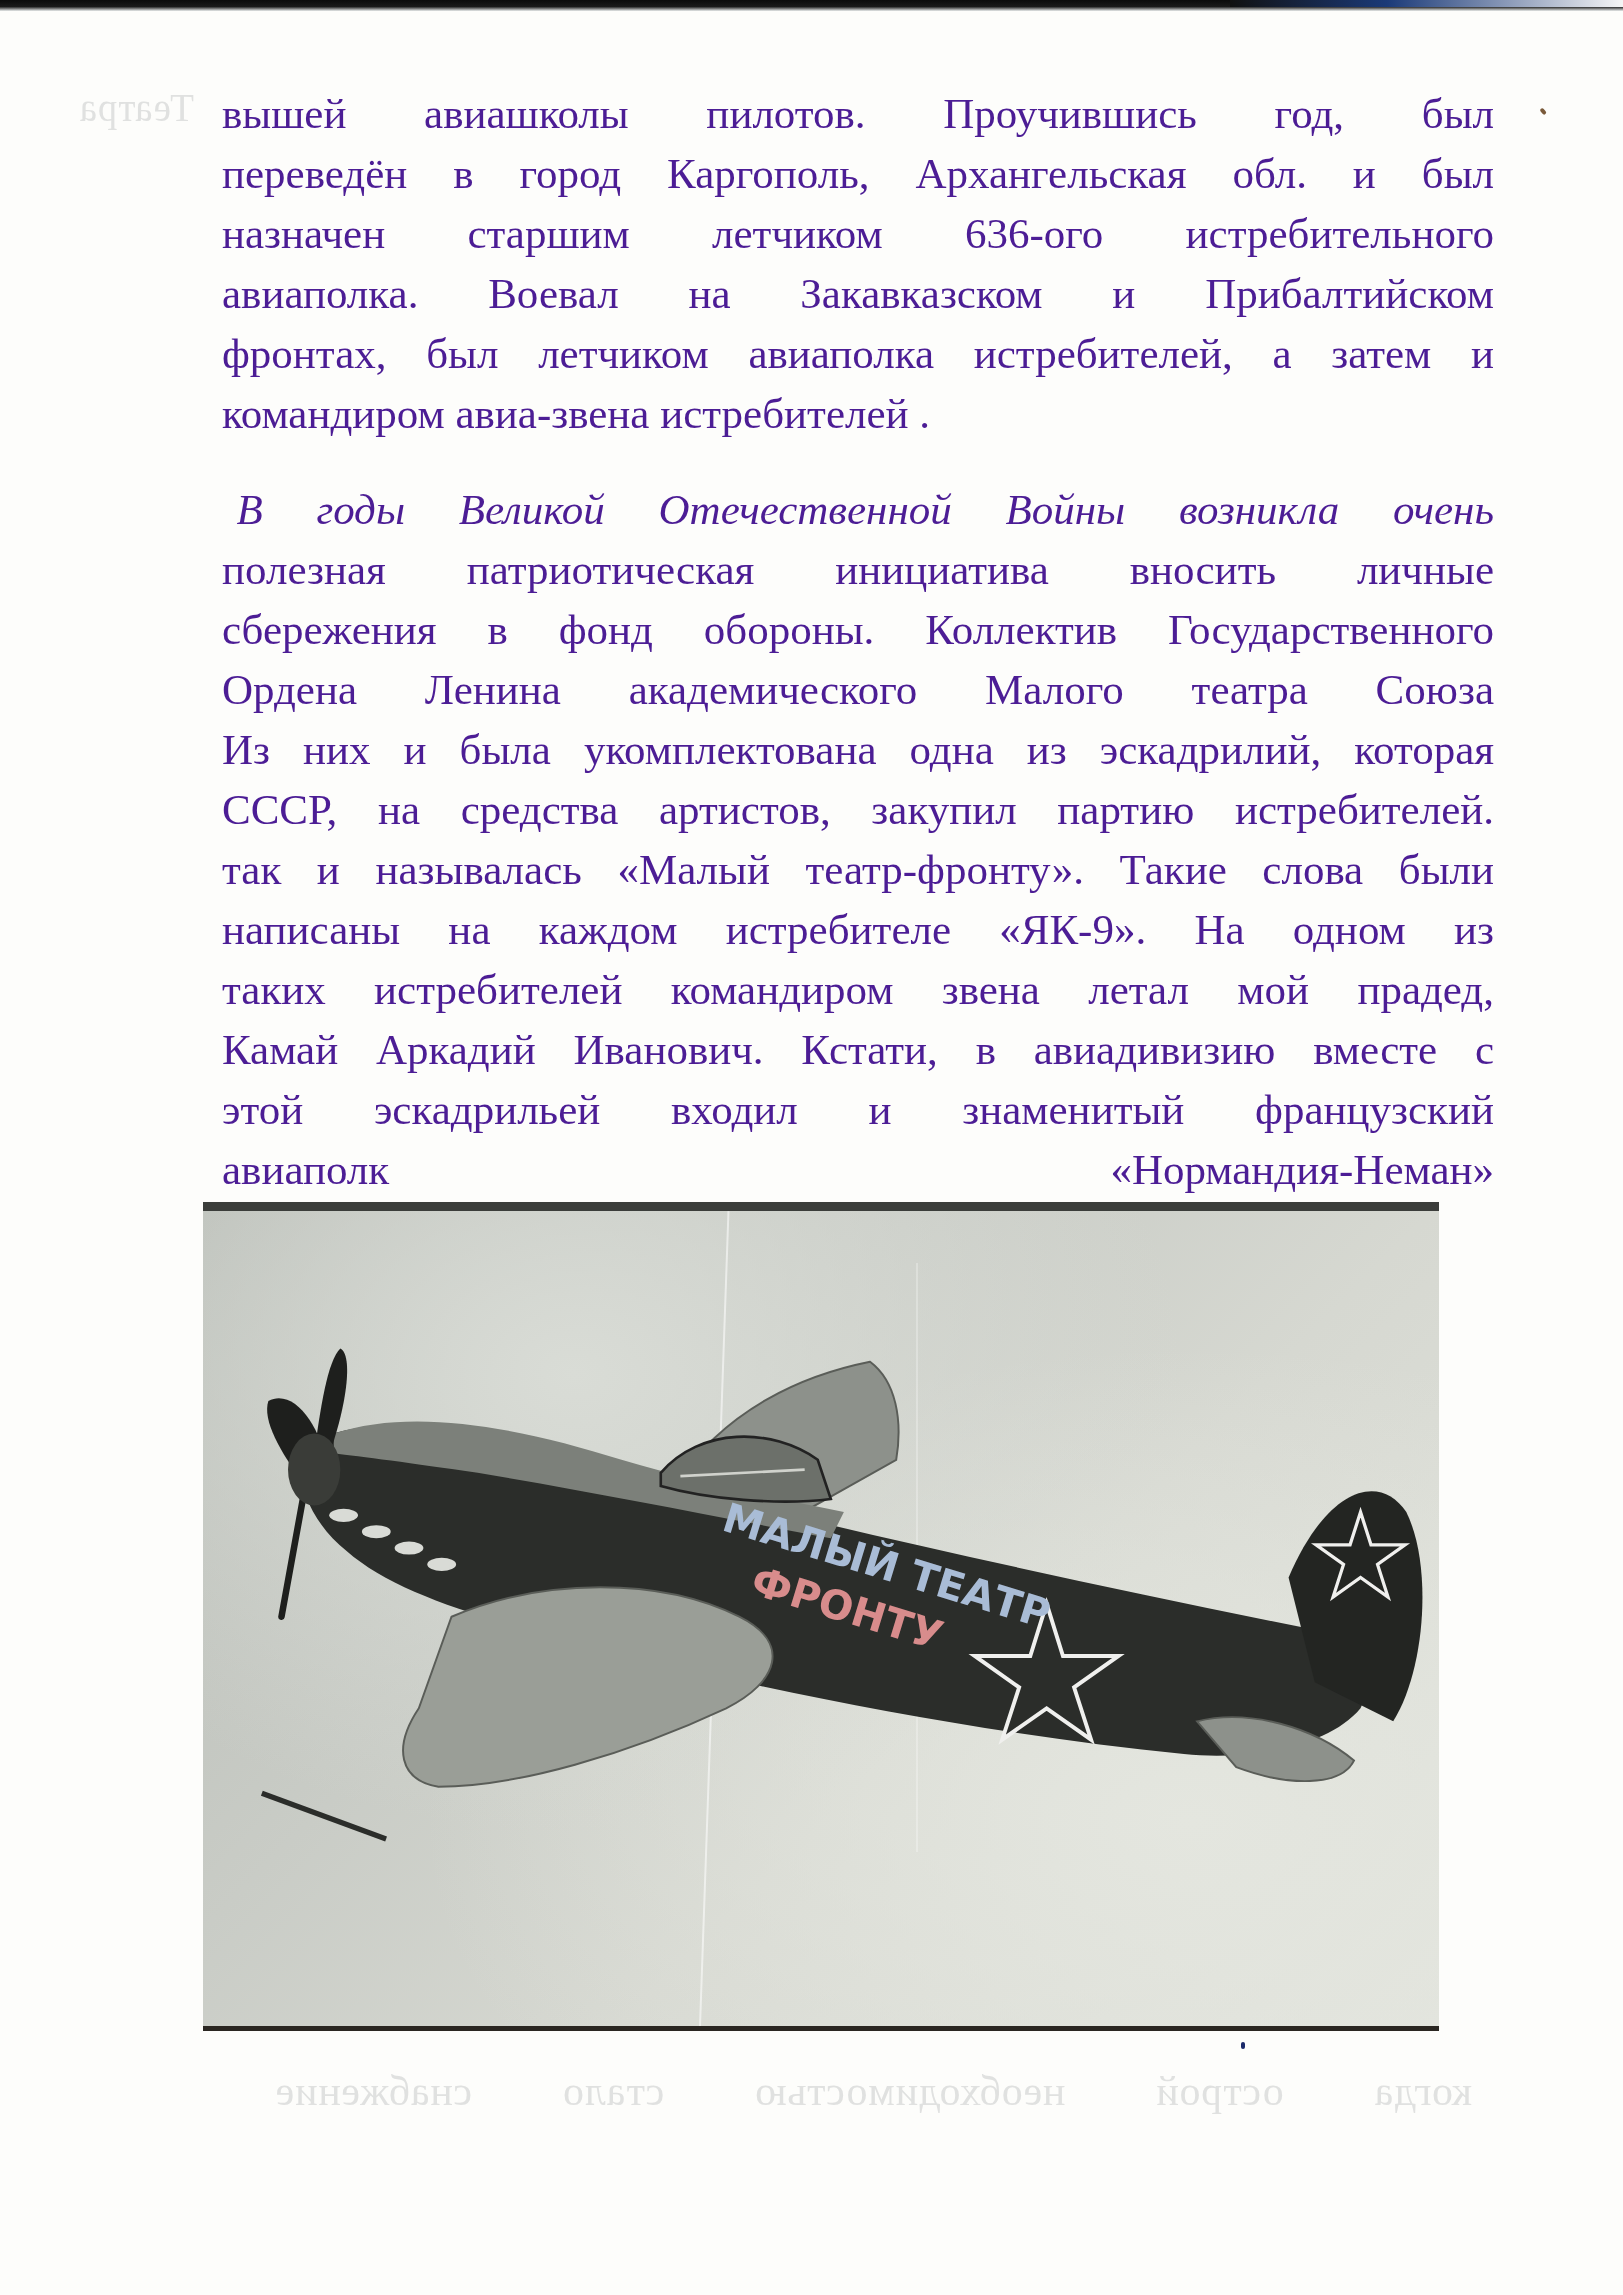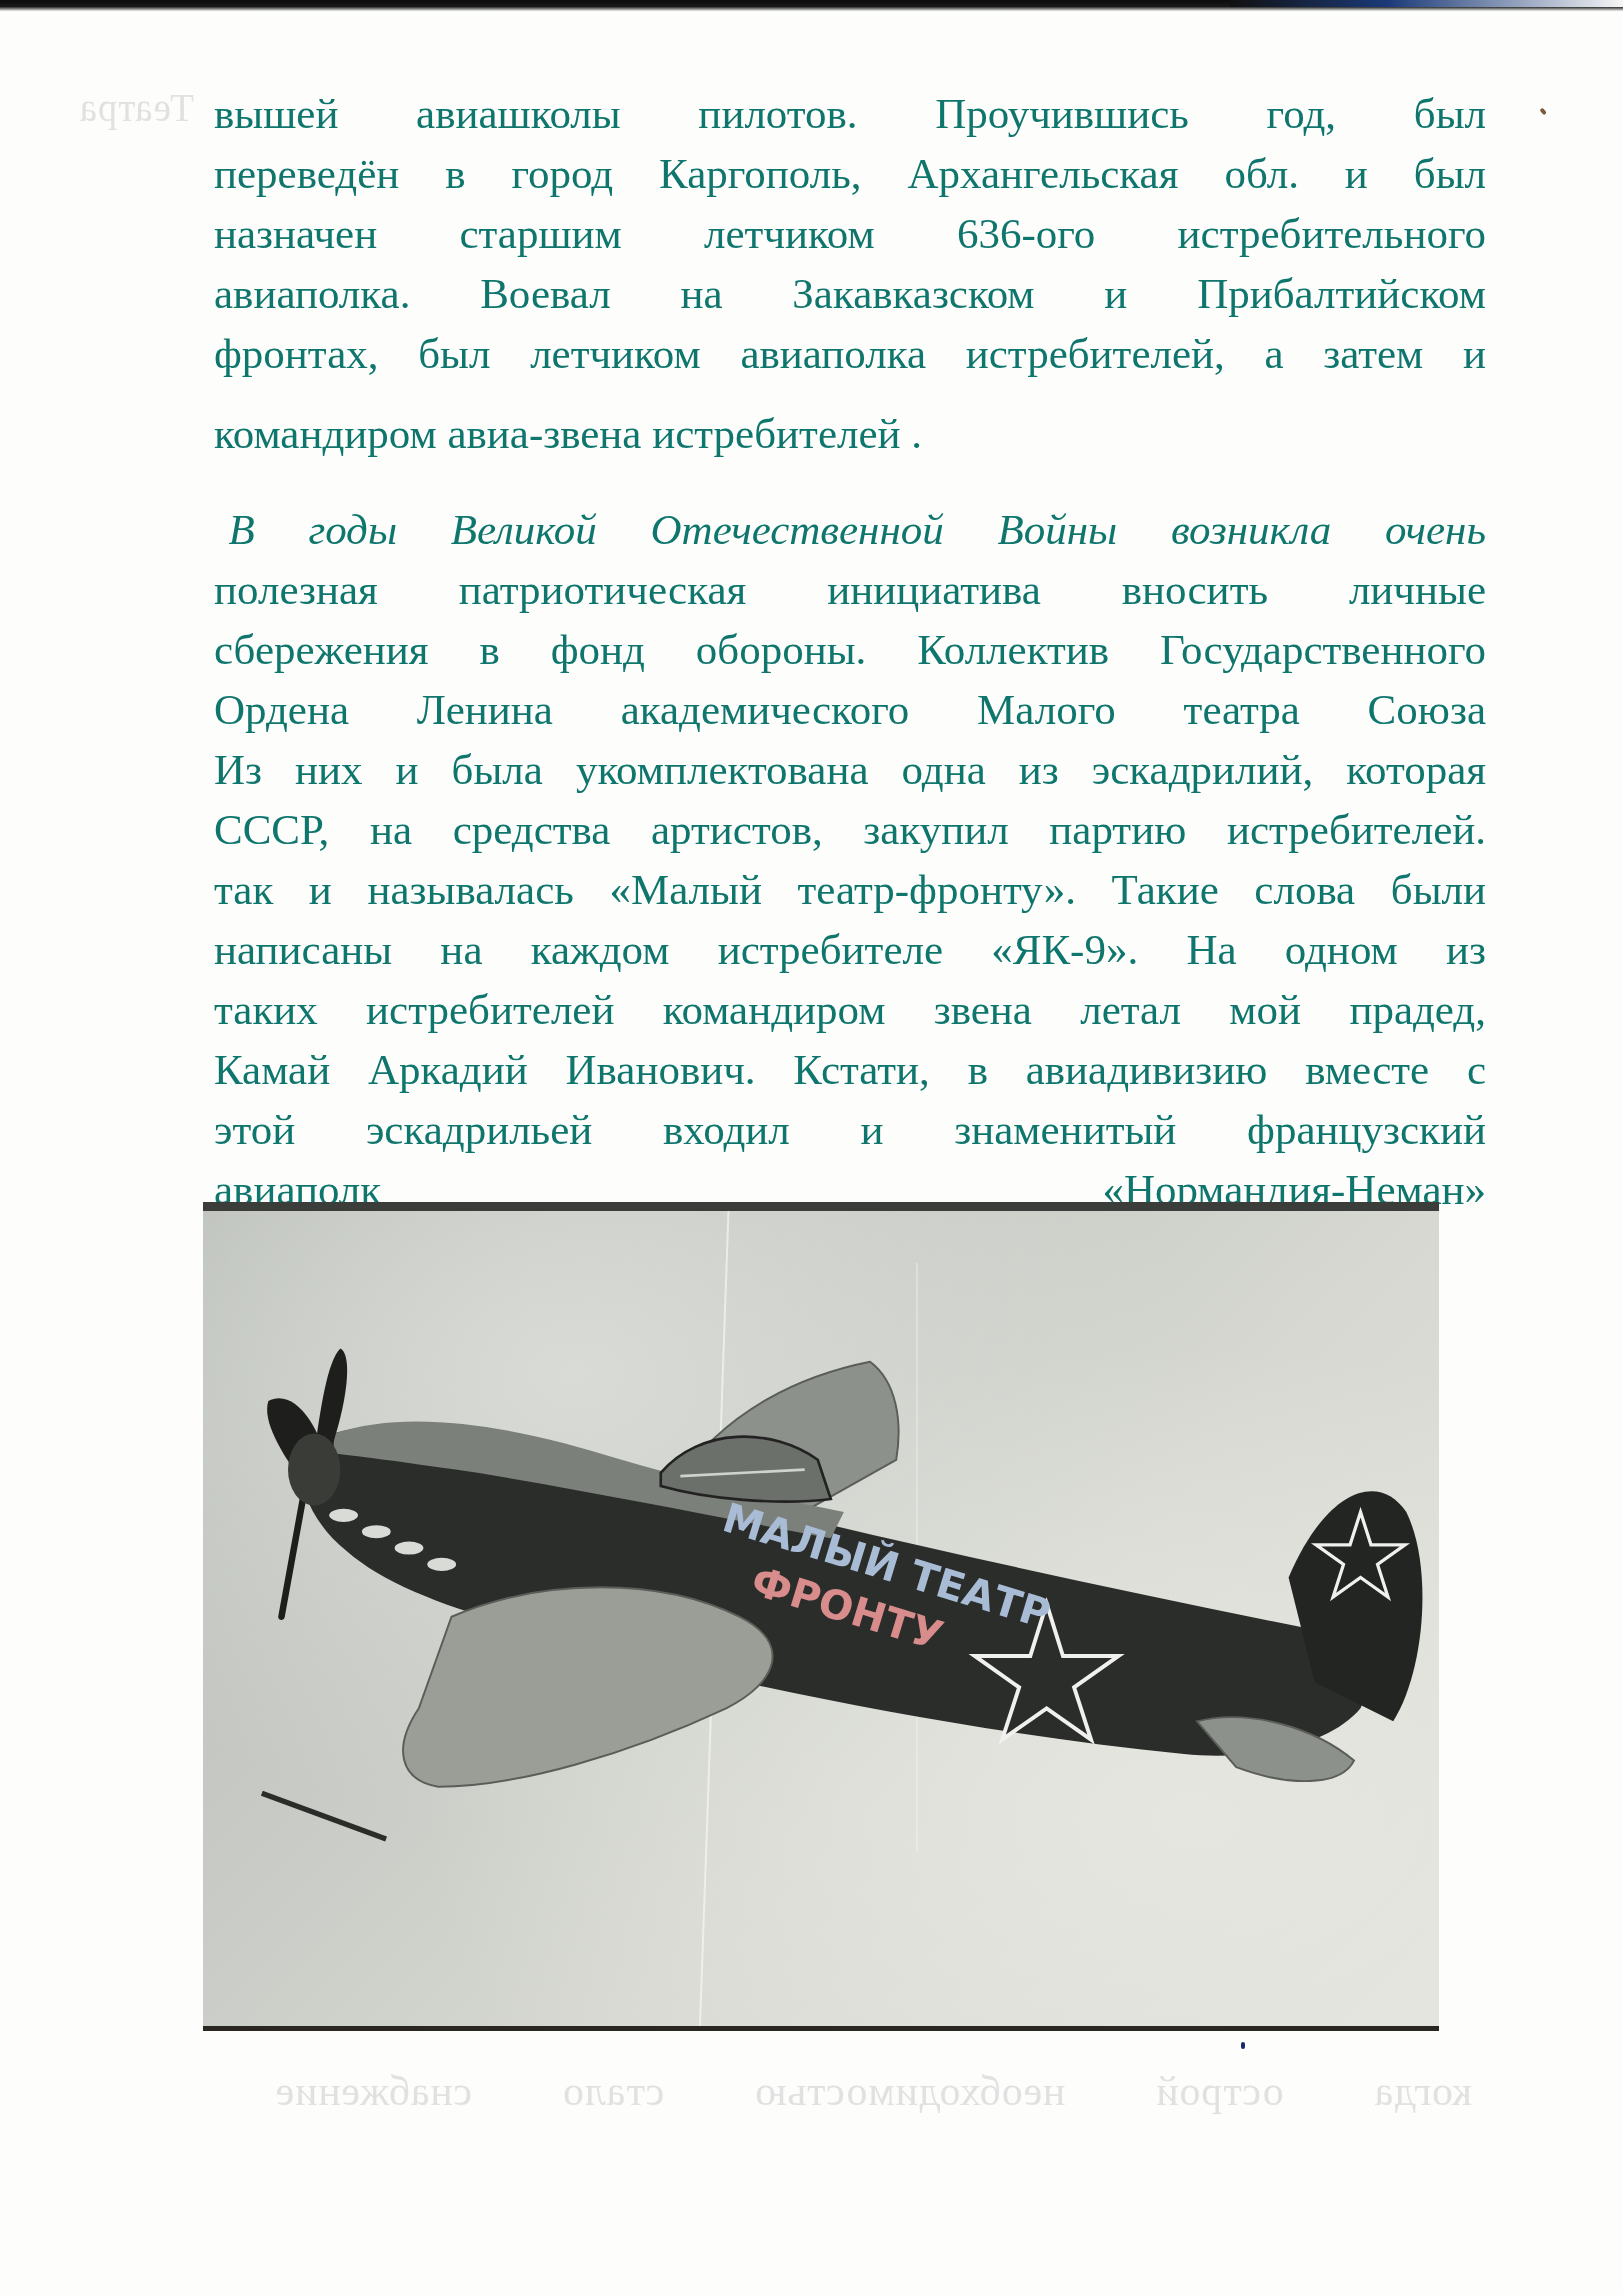--- a/index.html
+++ b/index.html
@@ -14,28 +14,28 @@
   }
   .scan-top-edge::after {
     content: ""; position: absolute; right: 0; top: 0; width: 393px; height: 6.5px;
     background: linear-gradient(to right, #111, #1b3a78 40%, #f6f6f6 100%);
   }
   .bleed {
     position: absolute; color: #c9cbcb; font-size: 39px; white-space: nowrap;
     transform: scaleX(-1); opacity: 0.55; letter-spacing: 0.7px;
   }
   .text-block {
-    position: absolute; left: 214px; top: 84px; width: 1272px;
-    color: #0f766e; font-size: 43px; line-height: 60px;
+    position: absolute; left: 222px; top: 84px; width: 1272px;
+    color: #4c1d95; font-size: 43px; line-height: 60px;
   }
   .line {
     display: block; height: 60px; text-align: justify; text-align-last: justify;
     white-space: nowrap; overflow: visible;
   }
-  .line.last { text-align-last: left; margin-top: 20px; }
+  .line.last { text-align-last: left; }
   .line.indent { padding-left: 14.4px; font-style: italic; }
   .para-gap { height: 36px; }
   .line-wrap { display: flex; justify-content: space-between; width: 100%; align-items: center; }
 
   .photo {
     position: absolute; left: 203px; top: 1202px; width: 1236px; height: 829px;
     background:
       radial-gradient(ellipse at 30% 20%, #d9dcd6 0%, rgba(217,220,214,0) 50%),
       radial-gradient(ellipse at 80% 75%, #e4e6df 0%, rgba(228,230,223,0) 55%),
       linear-gradient(135deg, #b8bcb6 0%, #c9ccc6 35%, #d6d8d1 60%, #e2e4dd 100%);

